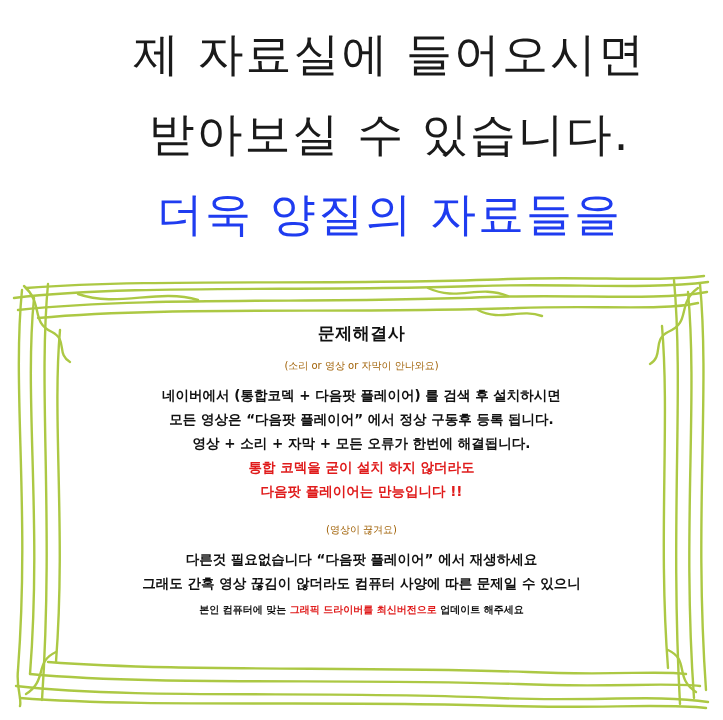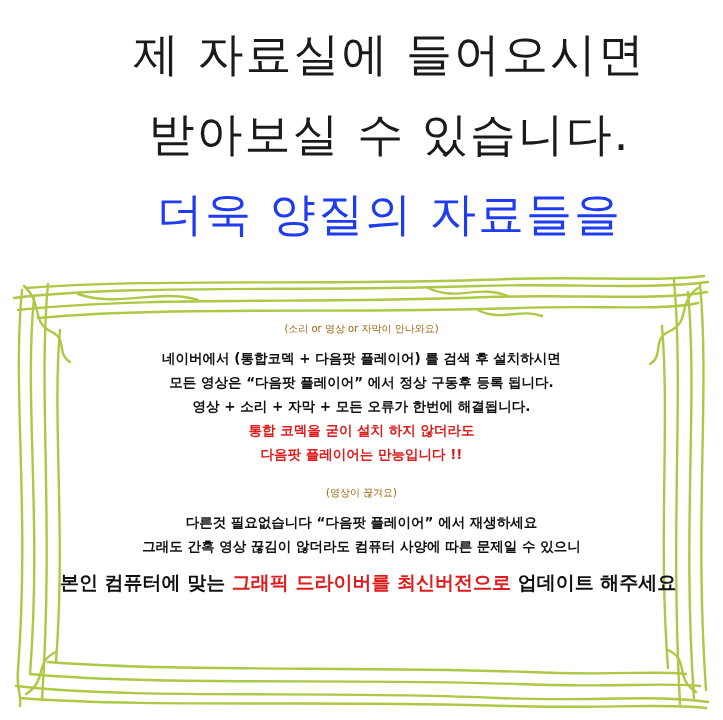--- a/index.html
+++ b/index.html
@@ -99,25 +99,25 @@
     line-height: 24px;
     margin: 0;
     white-space: nowrap;
   }
 
   .gap {
     height: 20px;
   }
 
   .mixed-line {
-    font-size: 19px;
+    font-size: 10px;
     font-weight: bold;
     color: #111111;
     line-height: 24px;
-    margin: 12px;
+    margin: 3px;
     white-space: nowrap;
   }
   .mixed-line .red { color: #e01b1b; }
 </style>
 </head>
 <body>
 
 <div class="page">
 
   <div class="headline">
@@ -155,20 +155,21 @@
         <path d="M18 424 C 40 410, 26 392, 48 382"></path>
         <path d="M688 422 C 666 408, 682 390, 660 380"></path>
 
         <path d="M70 24 C 110 38, 150 18, 190 30"></path>
         <path d="M420 18 C 450 32, 470 14, 500 26"></path>
         <path d="M470 40 C 492 52, 512 38, 534 46"></path>
       </g>
     </svg>
 
     <div class="frame-content">
+      <div class="section-title">문제해결사</div>
 
       <div class="subhead">(소리 or 영상 or 자막이 안나와요)</div>
       <div class="body-line">네이버에서 (통합코덱 + 다음팟 플레이어) 를 검색 후 설치하시면</div>
       <div class="body-line">모든 영상은 “다음팟 플레이어” 에서 정상 구동후 등록 됩니다.</div>
       <div class="body-line">영상 + 소리 + 자막 + 모든 오류가 한번에 해결됩니다.</div>
       <div class="warn-line">통합 코덱을 굳이 설치 하지 않더라도</div>
       <div class="warn-line">다음팟 플레이어는 만능입니다 !!</div>
 
       <div class="gap"></div>
 

